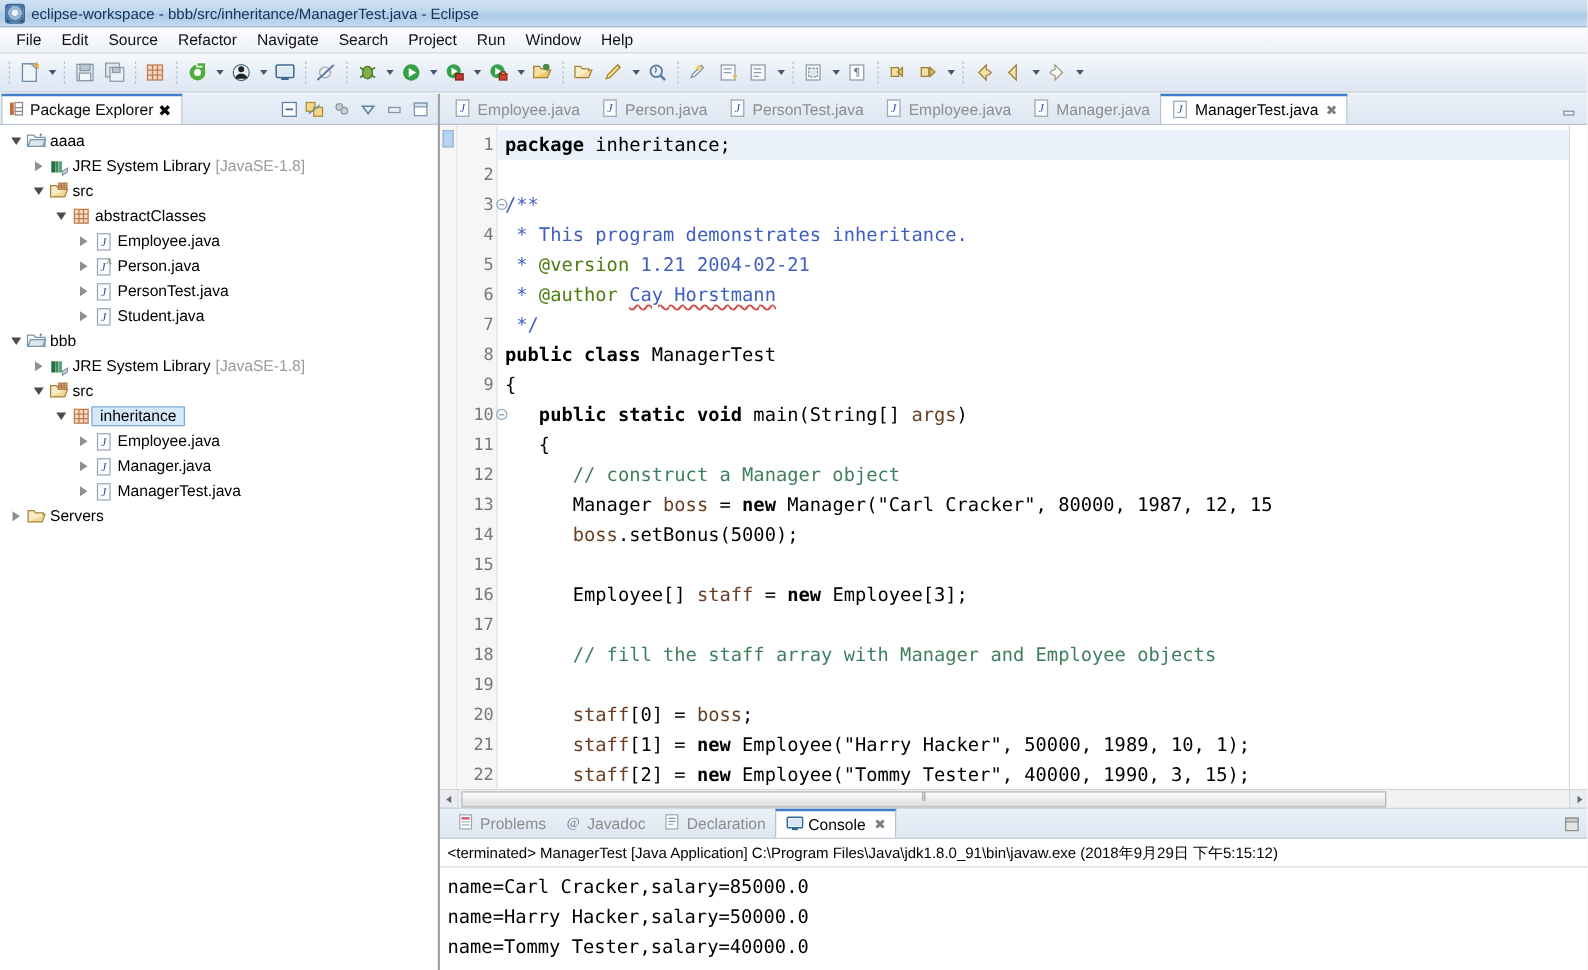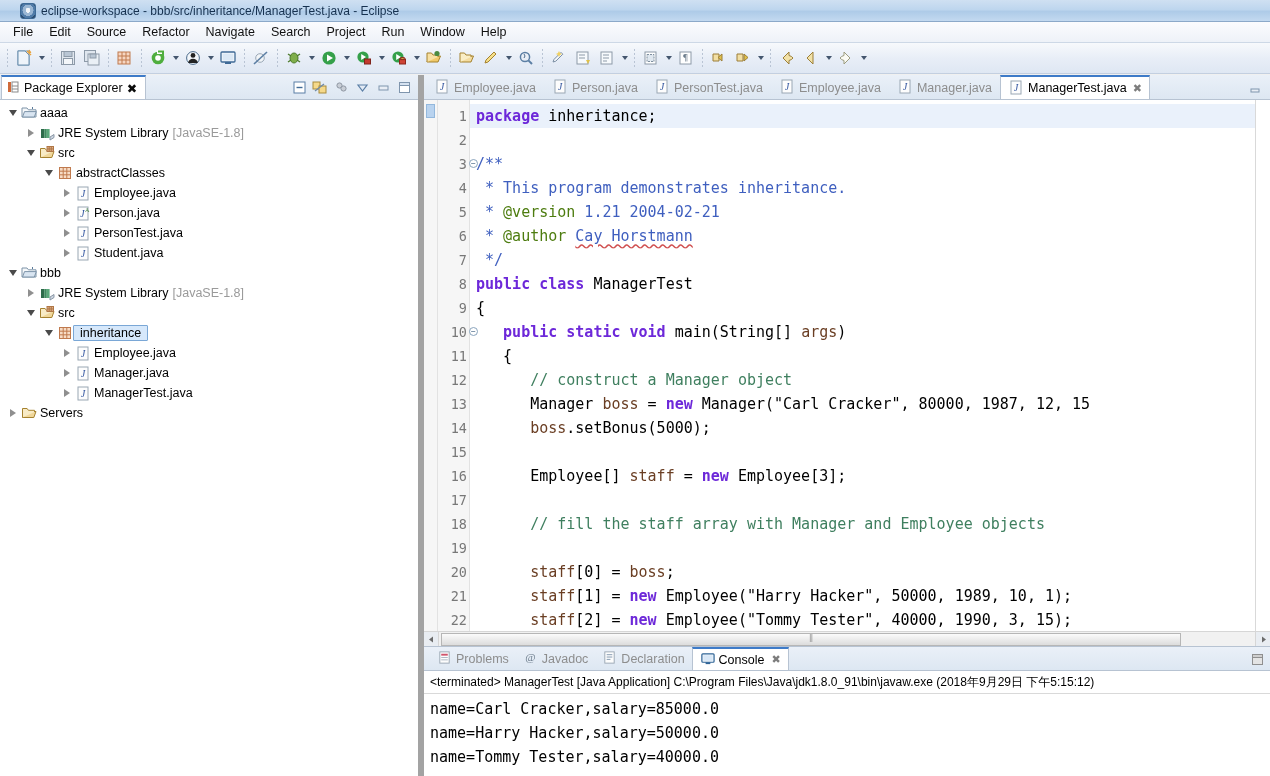--- a/index.html
+++ b/index.html
@@ -10,21 +10,21 @@
     background: #f0f0f0;
     overflow: hidden;
   }
   #app { position: relative; width: 1270px; height: 776px; }
 
   
   .titlebar {
     height: 22px;
     background: linear-gradient(to bottom,#cfe0f2 0%,#bed6ee 45%,#aecbe8 55%,#c3d9f0 100%);
     border-bottom: 1px solid #8ca9c9;
-    display: flex; align-items: center; padding-left: 20px;
+    display: flex; align-items: center; padding-left: 4px;
     font-size: 12px; color: #16314f;
   }
   .tb-icon {
     width: 16px; height: 16px; margin-right: 5px; position: relative;
     border-radius: 3px;
     background: radial-gradient(circle at 50% 45%, #f2f6fa 0 22%, #9ab7d4 24% 52%, #4f7ba8 54% 76%, #2c4c6e 78% 100%);
     border: 1px solid #3d6a96;
   }
   .title-text { white-space: nowrap; overflow: hidden; }
 
@@ -54,22 +54,22 @@
           border:1px solid transparent; border-radius:2px; }
   .tbtn svg { display:block; }
   .tarrow { width:11px; height:22px; display:flex; align-items:center; justify-content:center; }
   .tarrow i { width:0;height:0;border-left:3.5px solid transparent;border-right:3.5px solid transparent;
               border-top:4px solid #44566e; display:block; }
 
   
   .body { position:absolute; top:75px; left:0; right:0; bottom:0; display:flex; background:#ffffff; }
 
   
-  .explorer { width:424px; display:flex; flex-direction:column;
-              background:#fff; border-right:6px solid #a3a3a3; }
+  .explorer { width:352px; display:flex; flex-direction:column;
+              background:#fff; border-right:2px solid #a3a3a3; }
   .view-tabrow {
     height:25px; display:flex; align-items:flex-end;
     background: linear-gradient(to bottom,#eaf0f8,#dde7f2);
     border-bottom:1px solid #b7c3d2; position:relative;
   }
   .view-tab {
     display:flex; align-items:center; height:24px; padding:0 8px 0 4px;
     background:#ffffff; border:1px solid #b7c3d2; border-bottom:none;
     border-top:2px solid #3e7bc8;
     font-size:12.5px; color:#0a0a0a; gap:4px; margin-left:1px;
@@ -117,21 +117,21 @@
             border-right:1px solid #e2e2e2; position:relative; }
   .gline { height:24px; line-height:24px; padding-right:2px; position:relative; }
   .fold { position:absolute; right:-9px; top:7px; width:9px; height:9px;
           border:1px solid #8aa4bd; background:#fff; border-radius:50%;
           font-size:8px; line-height:7px; text-align:center; color:#4a6a8a; }
   .code { flex:1; position:relative; overflow:hidden; padding-top:4px;
           font-family:"DejaVu Sans Mono", monospace; font-size:15px; }
   .cline { height:24px; line-height:24px; white-space:pre; padding-left:6px; }
   .cline.hl { background:#eaf1fb; }
 
-  .kw   { color:#6d28d9; font-weight:bold; }
+  .kw   { color:#000000; font-weight:bold; }
   .cmt  { color:#3f7f5f; }
   .jdoc { color:#3f5fbf; }
   .jtag { color:#4d7c0f; }
   .lvar { color:#6a3e23; }
   .sp   { text-decoration: underline; text-decoration-style: wavy;
           text-decoration-color:#d05050; text-underline-offset:2px; }
 
   
   .hscroll { height:15px; background:#f1f1f1; border-top:1px solid #d6d6d6;
              display:flex; align-items:center; }

